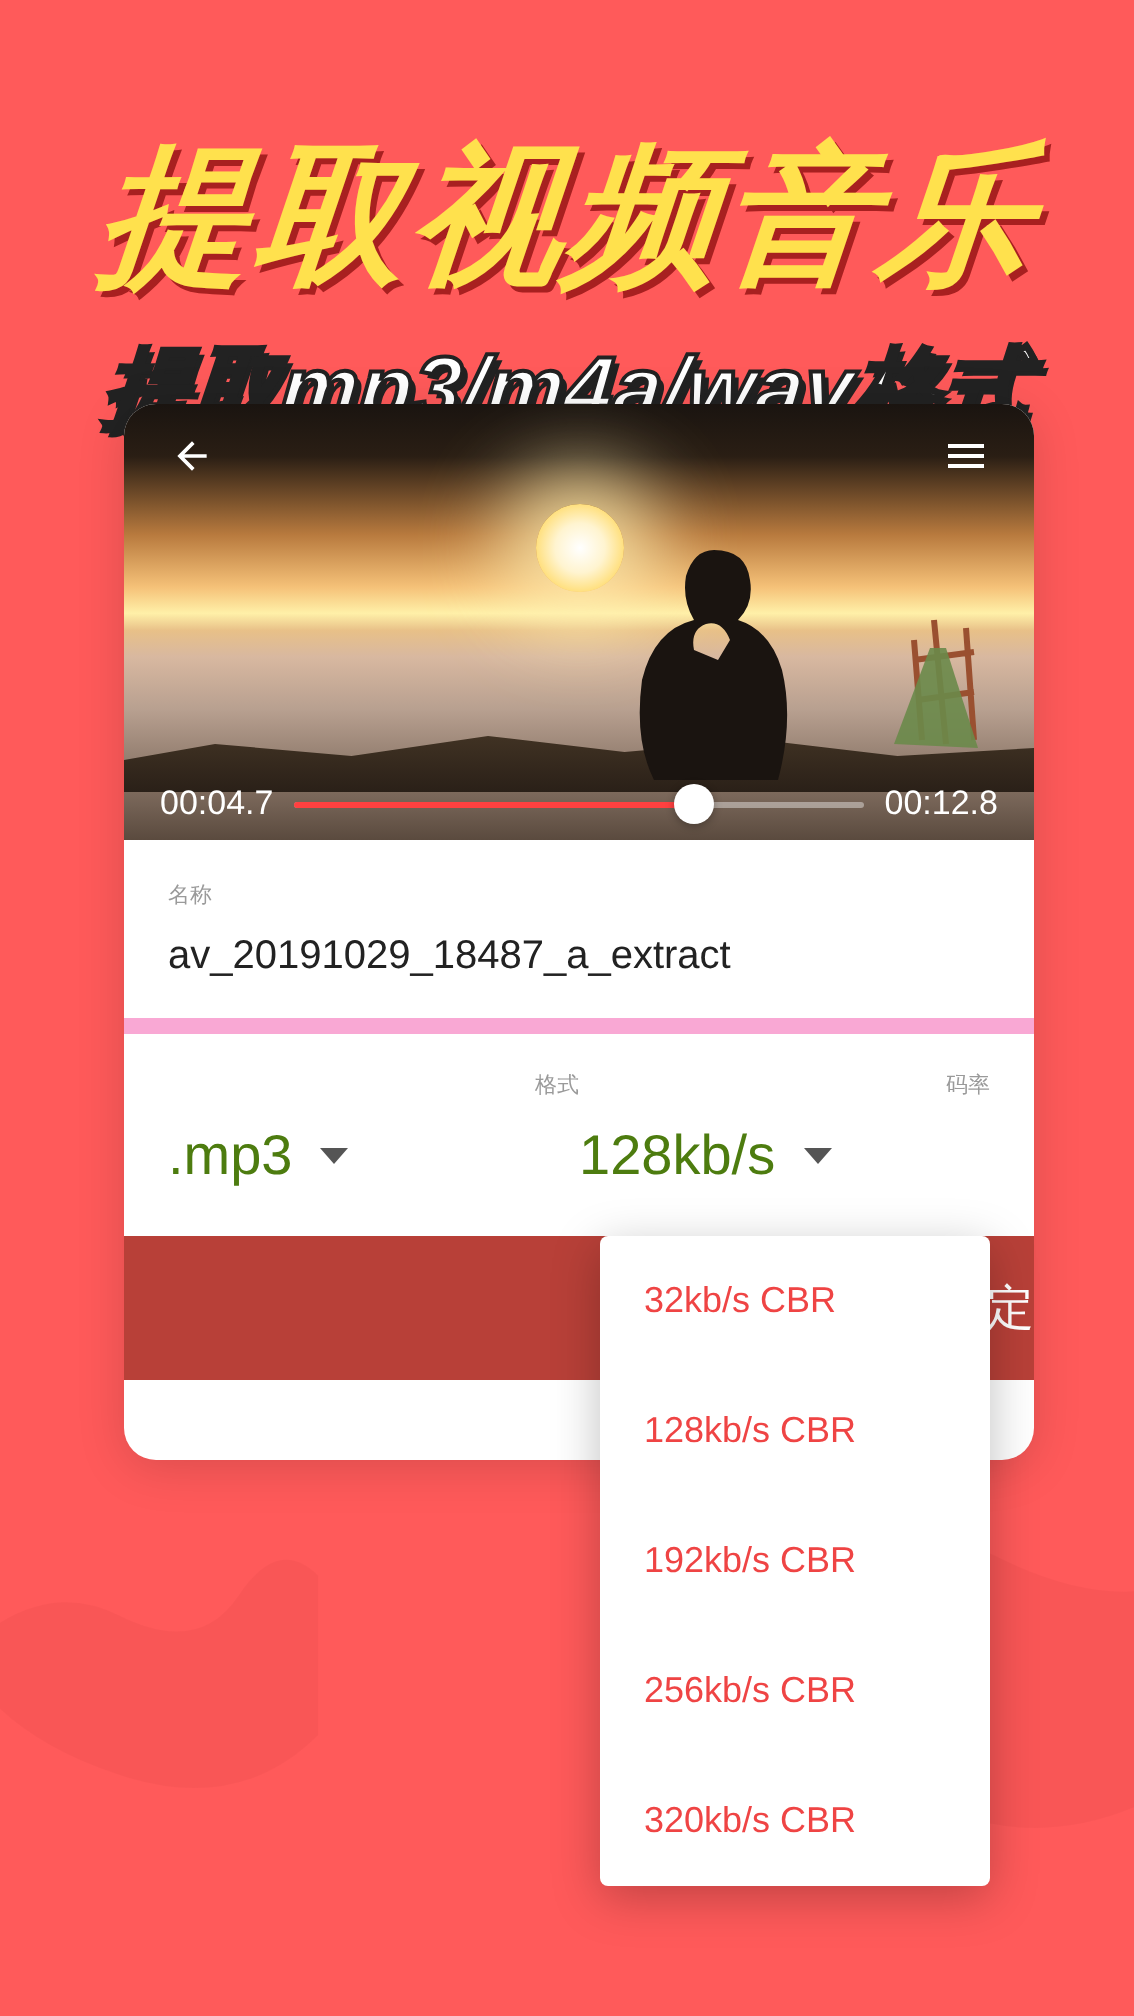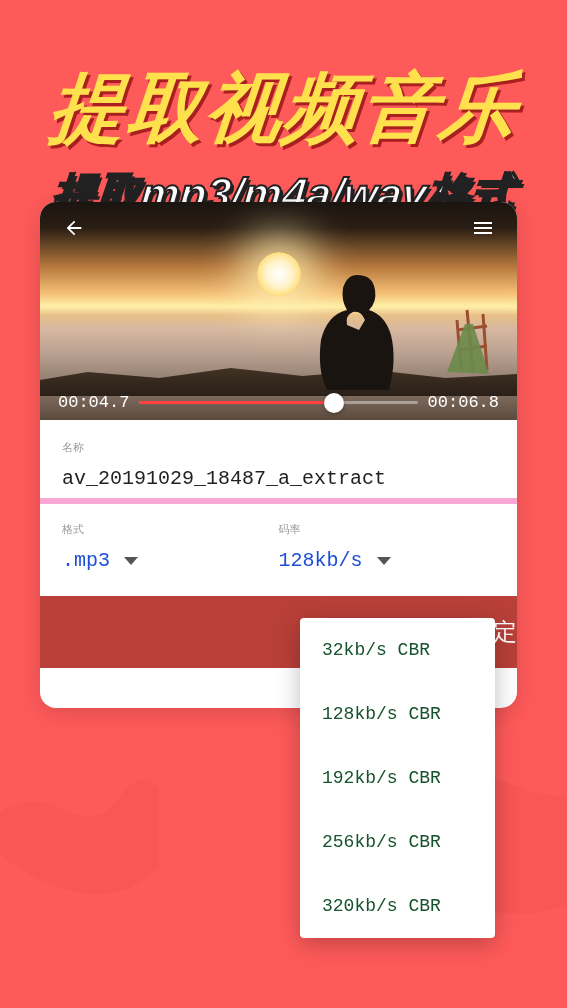--- a/index.html
+++ b/index.html
@@ -40,27 +40,26 @@
       color: #ffffff;
       margin-top: 4px;
       font-style: italic;
       -webkit-text-stroke: 2px #222;
       text-shadow: 3px 3px 0 #222;
       transform: skewX(-5deg);
     }
     .card {
       position: absolute;
       top: 202px;
-      left: 40px;
+      left: 62px;
       right: 50px;
       background: #fff;
       border-radius: 16px;
       overflow: visible;
       box-shadow: 0 4px 24px rgba(0,0,0,0.15);
-      font-family: Liberation Mono, monospace;
     }
     .video-area {
       position: relative;
       height: 218px;
       border-radius: 16px 16px 0 0;
       overflow: hidden;
       background: linear-gradient(to bottom,
         #1a1410 0%, #2a1e14 12%, #b87a3e 30%, #f5c178 42%,
         #fff0a8 48%, #e8c088 52%, #d8b8a0 58%, #b8a090 70%,
         #5a4a3e 100%);
@@ -148,41 +147,42 @@
     .form-area {
       padding: 20px 0 40px 0;
     }
     .label {
       font-size: 11px;
       color: #9a9a9a;
       padding: 0 22px;
       margin-bottom: 6px;
     }
     .input-line {
-      padding: 6px 22px 8px 22px;
+      padding: 6px 22px 19px 22px;
       font-size: 20px;
       color: #222;
-      border-bottom: 6px solid #f9a8d4;
+      border-bottom: 8px solid #f9a8d4;
       margin: 0 0 18px 0;
     }
     .row-two {
       display: flex;
       padding: 0 22px;
       gap: 0;
     }
     .col {
       flex: 1;
+      text-align: right;
     }
     .col .label { padding: 0; }
     .select {
       display: flex;
       align-items: center;
       gap: 14px;
-      font-size: 20px;
-      color: #1d4ed8;
+      font-size: 28px;
+      color: #4d7c0f;
       padding: 6px 0;
       cursor: pointer;
     }
     .caret {
       width: 0; height: 0;
       border-left: 7px solid transparent;
       border-right: 7px solid transparent;
       border-top: 8px solid #555;
     }
     .confirm-btn {
@@ -201,21 +201,21 @@
       width: 195px;
       background: #fff;
       box-shadow: 0 6px 24px rgba(0,0,0,0.25);
       border-radius: 4px;
       overflow: hidden;
       z-index: 10;
     }
     .dropdown-item {
       padding: 22px 22px;
       font-size: 18px;
-      color: #14532d;
+      color: #ef4444;
       cursor: pointer;
     }
   </style>
 </head>
 <body>
 
 <div class="bg-deco">
   <svg viewBox="0 0 650 500">
     <path d="M20,320 Q60,280 100,300 Q140,320 160,290 Q180,260 200,280 L200,360 Q160,400 100,380 Q40,360 20,320 Z" fill="#d84545"></path>
     <path d="M420,280 Q480,240 540,270 Q600,300 640,280 L640,380 Q580,420 520,400 Q460,380 420,340 Z" fill="#d84545"></path>
@@ -256,21 +256,21 @@
           </svg>
       </div>
     </div>
 
     <div class="progress-row">
       <span class="time-label">00:04.7</span>
       <div class="progress-track">
         <div class="progress-fill"></div>
         <div class="progress-thumb"></div>
       </div>
-      <span class="time-label">00:06.8</span>
+      <span class="time-label">00:12.8</span>
     </div>
   </div>
 
   <div class="form-area">
     <div class="label">名称</div>
     <div class="input-line">av_20191029_18487_a_extract</div>
 
     <div class="row-two">
       <div class="col">
         <div class="label">格式</div>

